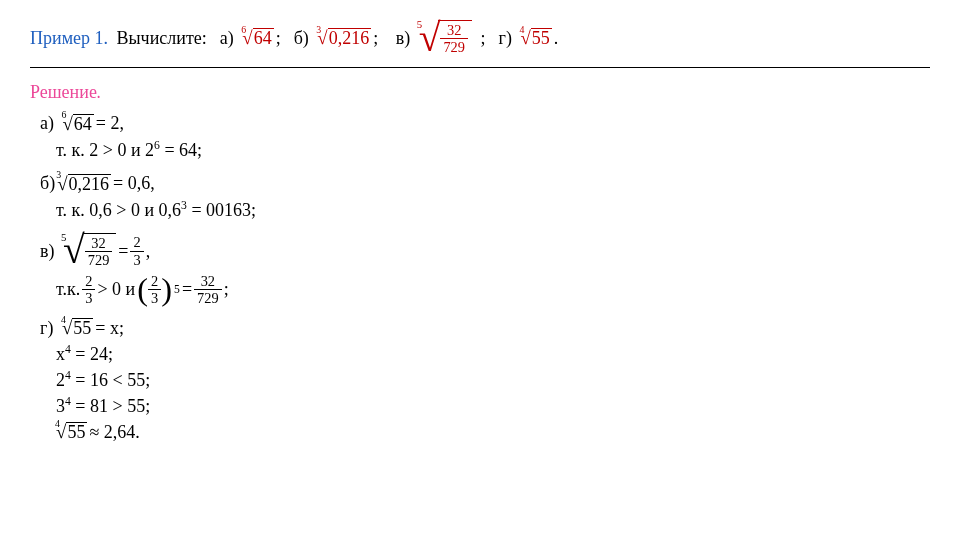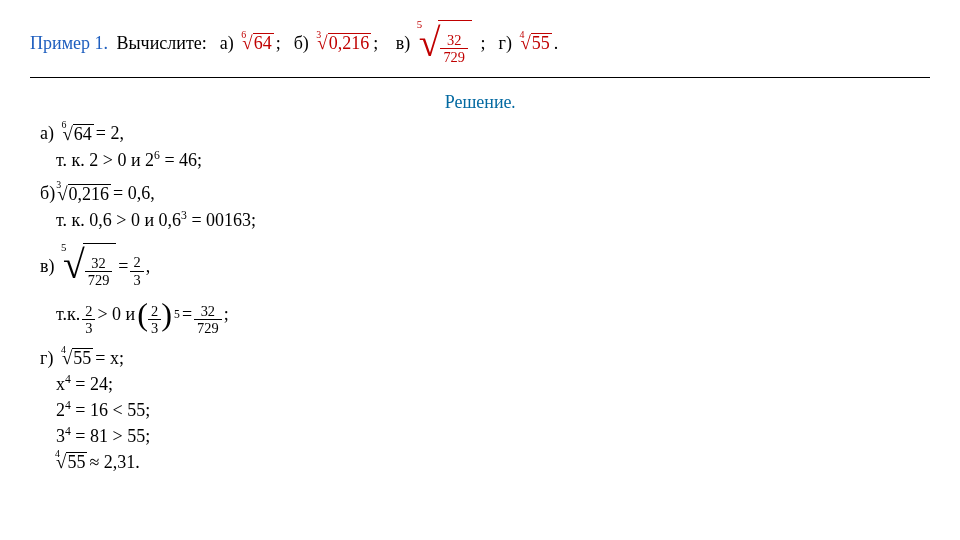--- a/index.html
+++ b/index.html
@@ -9,37 +9,37 @@
     font-size:18px;
     color:#000;
     background:#fff;
     width:960px;
     box-sizing:border-box;
   }
   .header-line{margin-bottom:8px;}
   .blue{color:#1f5fbf;}
   .red{color:#c00000;}
   hr{border:none;border-top:1px solid #000;margin:10px 0 14px 0;}
-  .solution-label{color:#0369a1;margin-bottom:10px;text-align:center;}
+  .solution-label{color:#ec4899;margin-bottom:10px;}
   .line{margin:4px 0 4px 10px;}
   .indent{margin-left:26px;}
   .math{font-family:Liberation Serif, serif;}
   
   .rad{display:inline-block;position:relative;vertical-align:baseline;}
   .rad .idx{position:absolute;font-size:0.55em;left:-0.1em;top:-0.35em;}
   .rad .surd{font-size:1.05em;}
   .rad .rc{border-top:1.2px solid currentColor;padding:0 2px 0 1px;display:inline-block;line-height:1;}
   
   .radbig{display:inline-flex;align-items:center;position:relative;vertical-align:middle;}
   .radbig .idx{position:absolute;font-size:0.6em;left:-2px;top:-2px;}
   .radbig .surd{font-size:2.2em;line-height:0.8;margin-right:-2px;}
   .radbig .rc{border-top:1.2px solid currentColor;padding:2px 4px 2px 2px;display:inline-block;}
   
   .frac{display:inline-block;vertical-align:middle;text-align:center;font-size:0.8em;line-height:1;}
-  .frac .n{display:block;padding:0 3px 1px 3px;border-bottom:1.1px solid currentColor;margin-top:10px;}
+  .frac .n{display:block;padding:0 3px 1px 3px;border-bottom:1.1px solid currentColor;}
   .frac .d{display:block;padding:1px 3px 0 3px;}
   sup{font-size:0.65em;}
   .row{display:flex;align-items:center;flex-wrap:wrap;gap:2px;}
   .paren{display:inline-flex;align-items:center;}
   .paren .pl,.paren .pr{font-size:1.8em;line-height:0.7;}
   .gap{margin-top:12px;}
 </style>
 </head>
 <body>
 
@@ -99,21 +99,21 @@
 <div class="line math row">
   <span>а)</span>
     <span>&nbsp;</span>
   <span class="rad">
     <span class="idx">6</span>
     <span class="surd">√</span><span class="rc">64</span>
   </span>
   <span> = 2,</span>
 </div>
 <div class="line indent math">
-  <span>т. к. 2 &gt; 0 и 2</span><sup>6</sup><span> = 46;</span>
+  <span>т. к. 2 &gt; 0 и 2</span><sup>6</sup><span> = 64;</span>
 </div>
 
 <div class="line math row gap">
   <span>б)</span>
   <span class="rad">
     <span class="idx">3</span>
     <span class="surd">√</span><span class="rc">0,216</span>
   </span>
   <span> = 0,6,</span>
 </div>
@@ -181,14 +181,14 @@
   <span>2</span><sup>4</sup><span> = 16 &lt; 55;</span>
 </div>
 <div class="line indent math">
   <span>3</span><sup>4</sup><span> = 81 &gt; 55;</span>
 </div>
 <div class="line indent math row">
   <span class="rad">
     <span class="idx">4</span>
     <span class="surd">√</span><span class="rc">55</span>
   </span>
-  <span> ≈ 2,31.</span>
+  <span> ≈ 2,64.</span>
 </div>
 
 </body></html>

